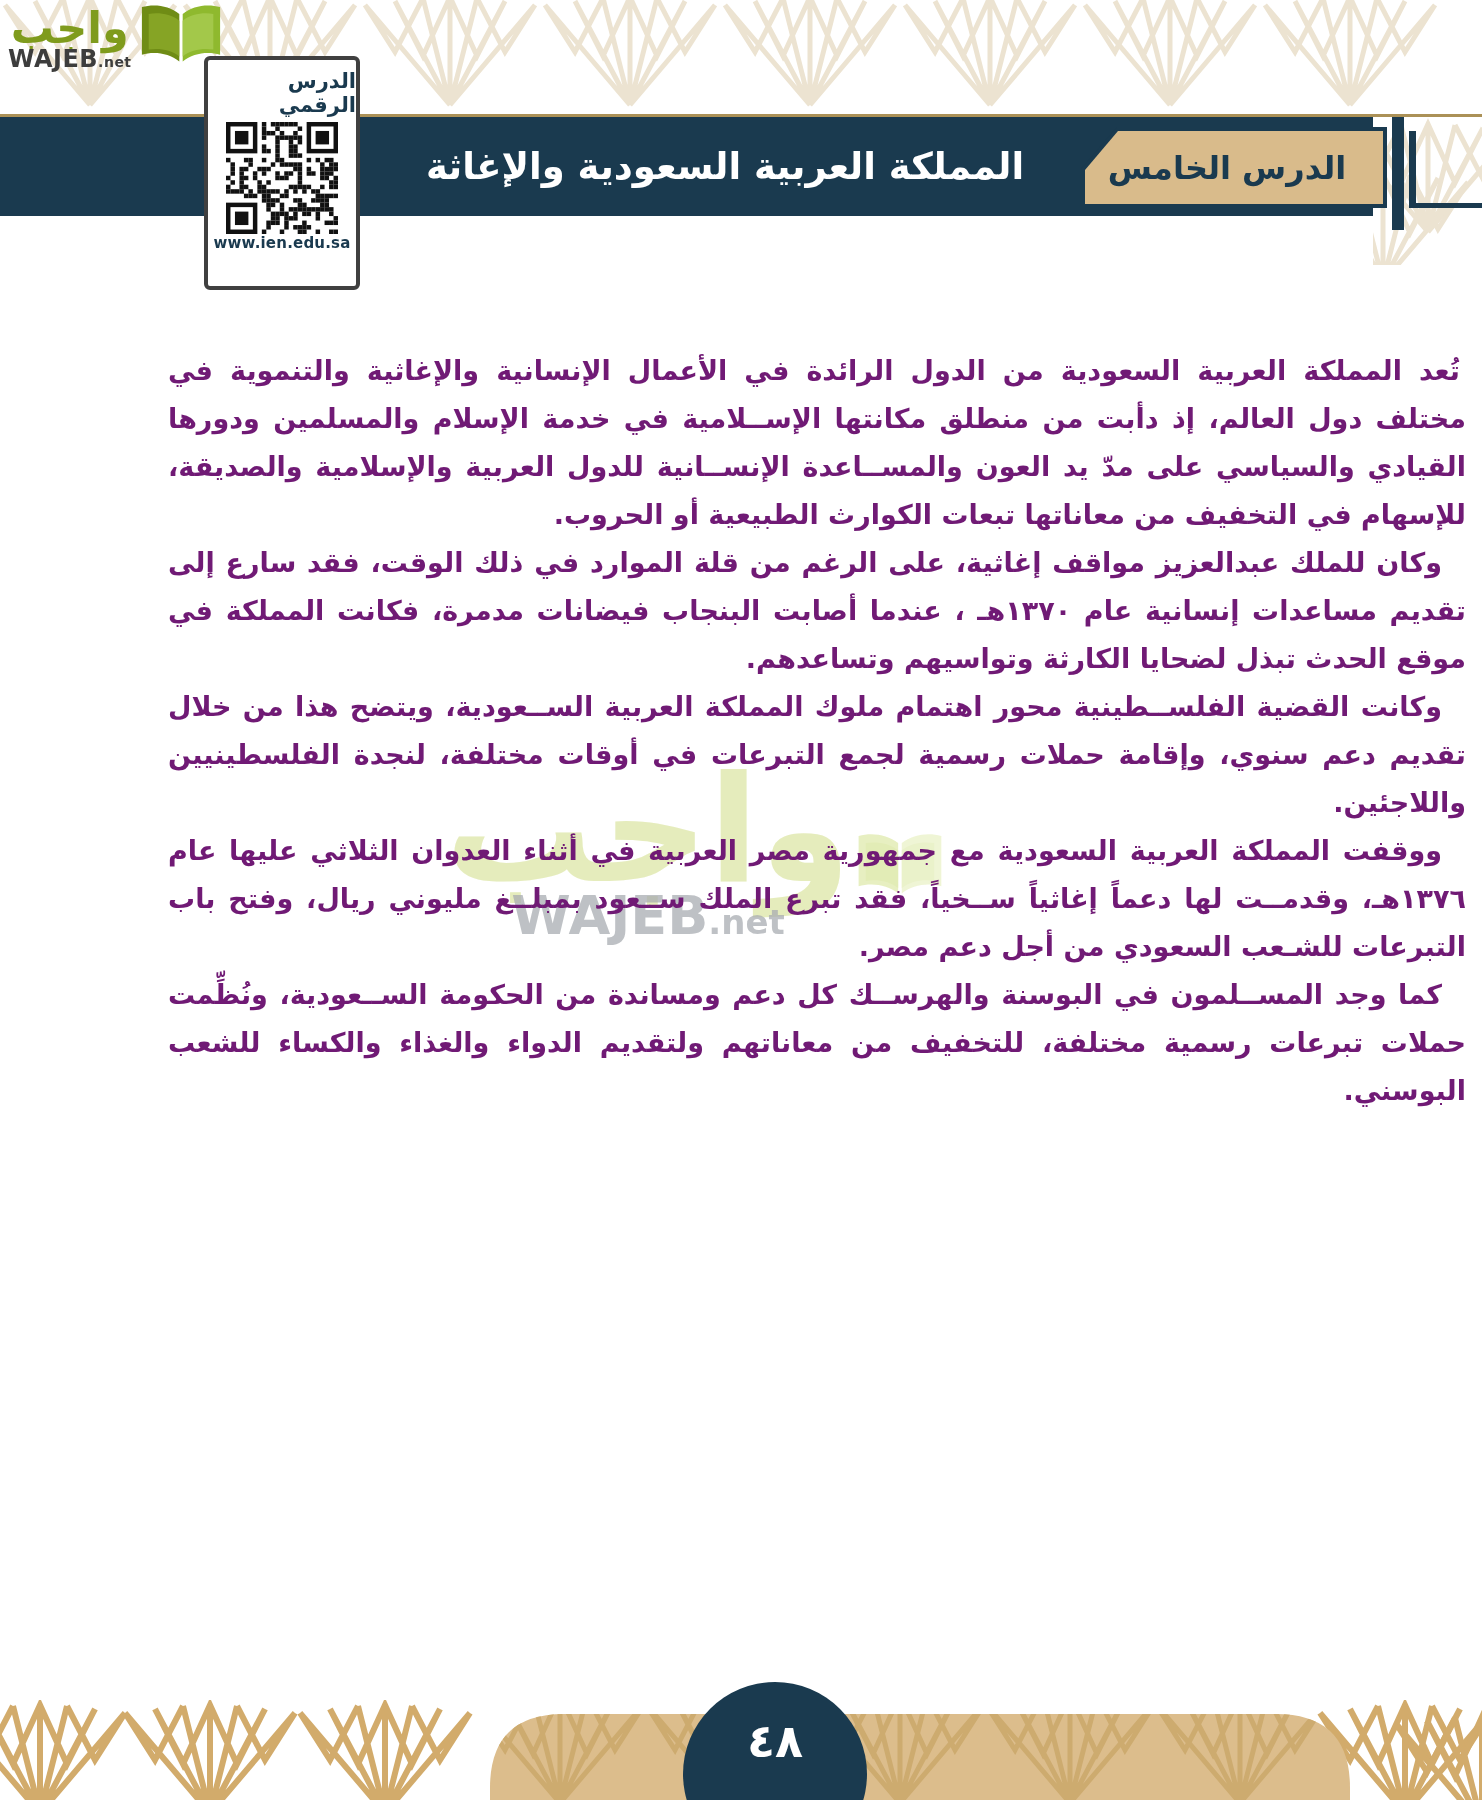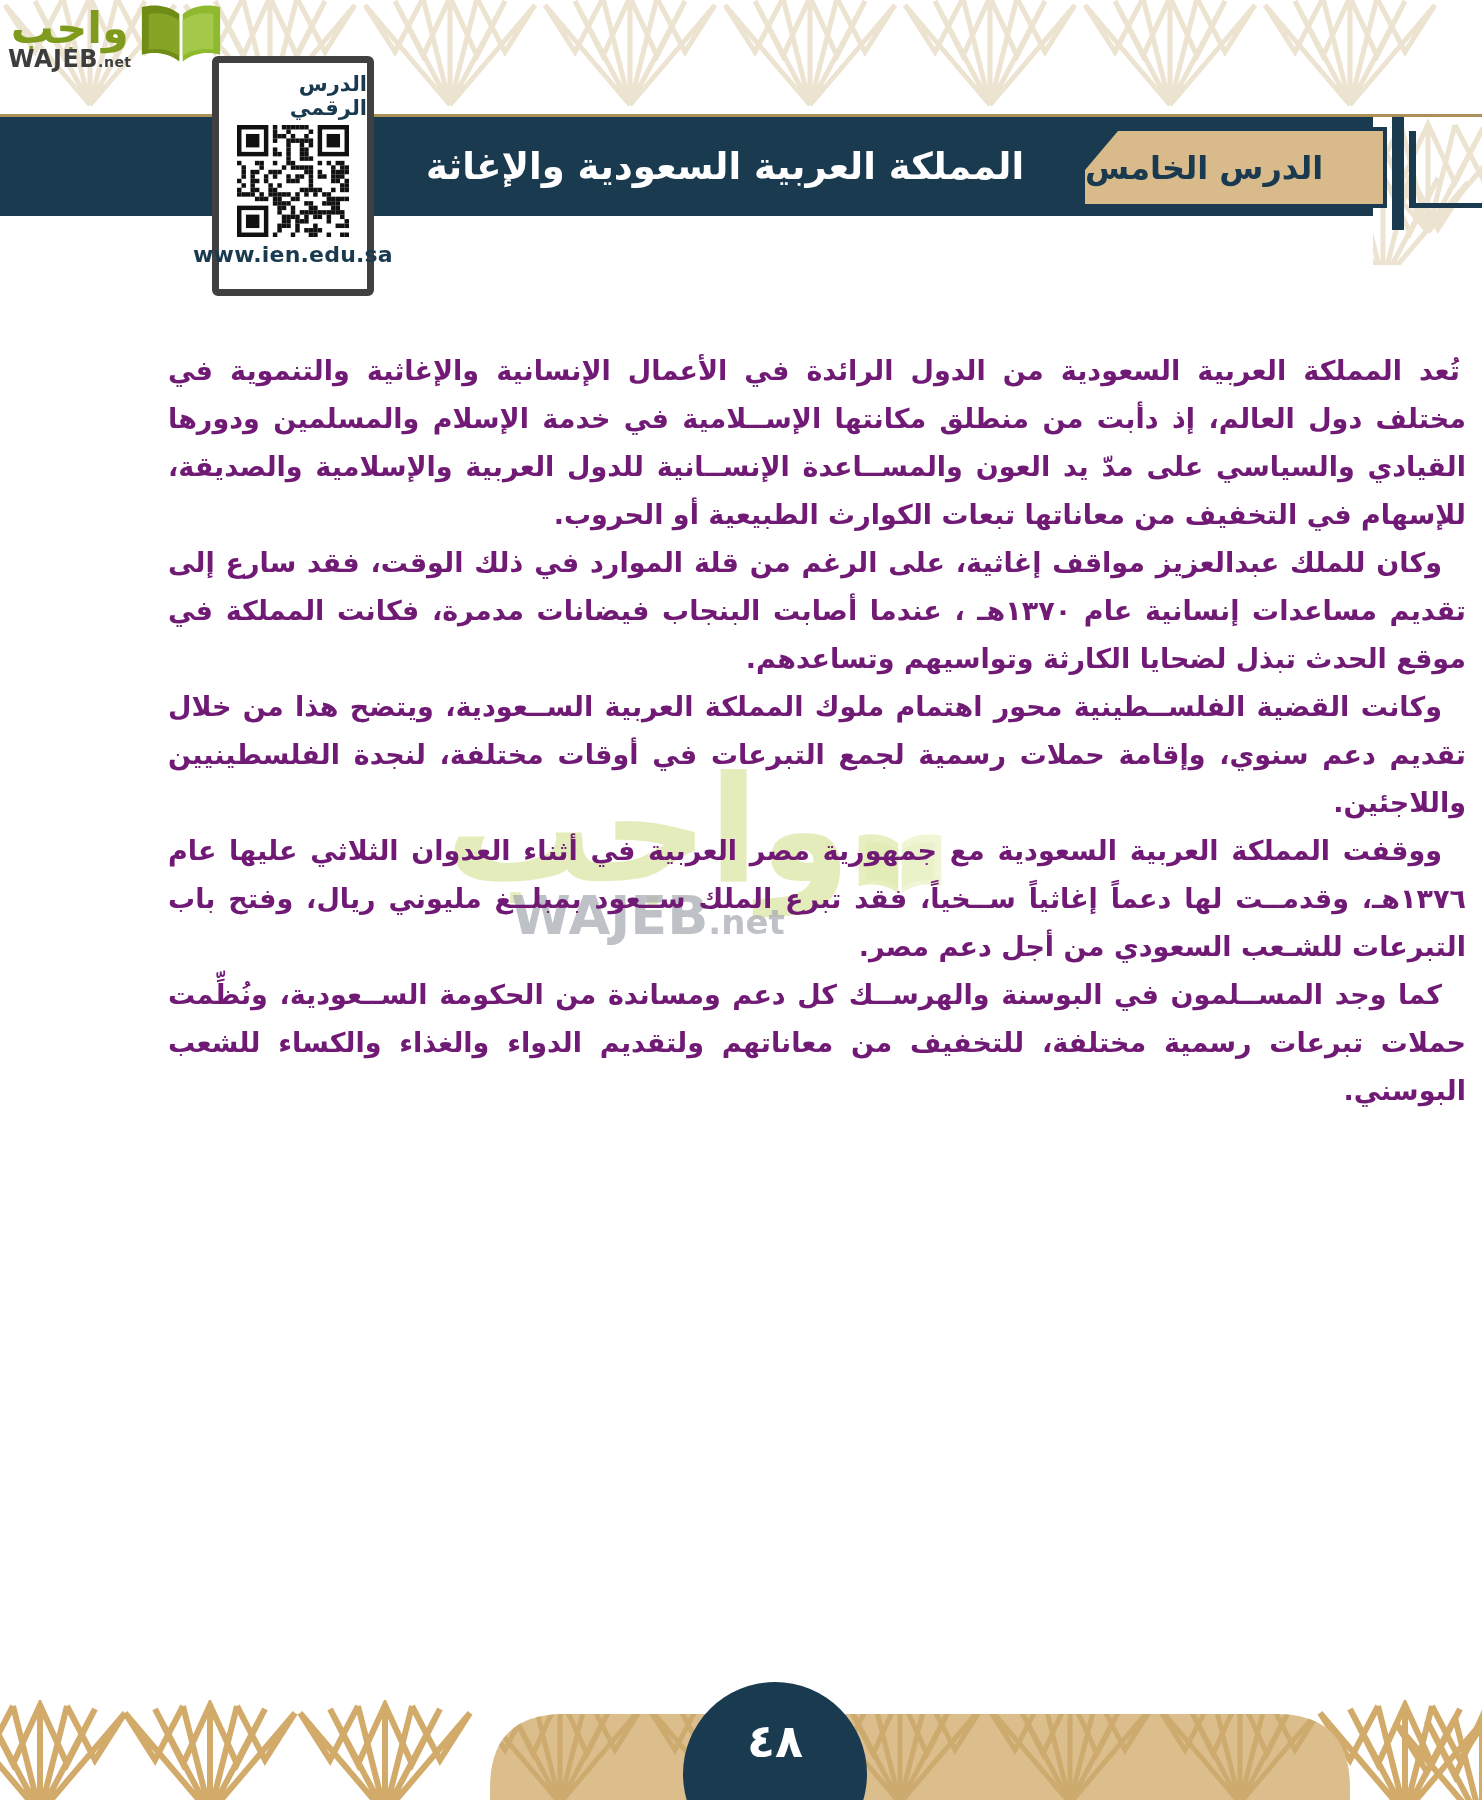--- a/index.html
+++ b/index.html
@@ -13,32 +13,32 @@
   .gold-line{position:absolute;left:0;top:114px;width:1482px;height:3px;background:#ab9157;}
 
   
   .header-bar{position:absolute;left:0;top:117px;width:1373px;height:99px;background:#1a3a4f;}
   .header-title{position:absolute;left:380px;top:117px;width:690px;height:99px;line-height:99px;
         text-align:center;color:#ffffff;font-size:37px;font-weight:700;direction:rtl;}
   .badge-outer{position:absolute;left:1081px;top:127px;width:306px;height:81px;background:#1a3a4f;
         clip-path:polygon(36px 0,100% 0,100% 100%,0 100%,0 42px);}
   .badge-inner{position:absolute;left:4px;top:4px;right:4px;bottom:4px;background:#d9bb8b;
         clip-path:polygon(33px 0,100% 0,100% 100%,0 100%,0 39px);
-        display:flex;align-items:center;}
+        display:flex;align-items:center;justify-content:center;}
   .badge-label{color:#1a3a4f;font-size:32px;font-weight:700;direction:rtl;padding-right:14px;}
   .orn-bar1{position:absolute;left:1392px;top:117px;width:12px;height:113px;background:#1a3a4f;}
   .orn-bar2{position:absolute;left:1409px;top:131px;width:7px;height:76px;background:#1a3a4f;}
   .orn-hline{position:absolute;left:1409px;top:203px;width:73px;height:5px;background:#1a3a4f;}
 
   
-  .qr-box{position:absolute;left:212px;top:56px;width:148px;height:226px;background:#ffffff;
-        border:7px solid #404040;border-radius:6px;z-index:5;display:flex;flex-direction:column;align-items:center;}
+  .qr-box{position:absolute;left:204px;top:56px;width:148px;height:226px;background:#ffffff;
+        border:4px solid #404040;border-radius:6px;z-index:5;display:flex;flex-direction:column;align-items:center;}
   .qr-title{margin-top:9px;color:#1a3a4f;font-size:21px;font-weight:700;direction:rtl;}
   .qr-svg{margin-top:5px;}
-  .qr-url{margin-top:5px;color:#1a3a4f;font-size:22px;font-weight:700;letter-spacing:.2px;}
+  .qr-url{color:#1a3a4f;font-size:15px;font-weight:700;letter-spacing:.2px;}
 
   
   .logo{position:absolute;left:8px;top:2px;display:flex;align-items:flex-start;z-index:4;}
   .logo-text{display:flex;flex-direction:column;align-items:center;margin-top:6px;}
   .logo-ar{color:#7f9b1d;font-size:43px;font-weight:700;line-height:40px;direction:rtl;}
   .logo-latin{color:#3d3d3d;font-size:24px;font-weight:700;line-height:22px;letter-spacing:.5px;}
   .logo-latin .net{font-size:14px;}
   .logo-book{margin-left:6px;}
 
   

